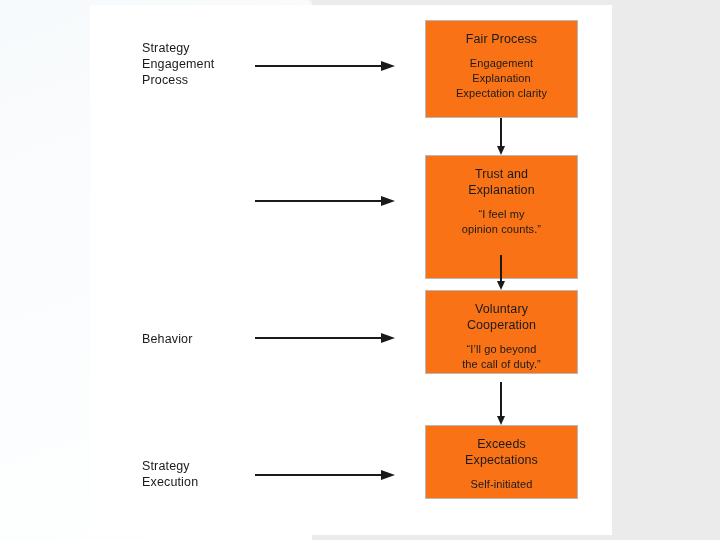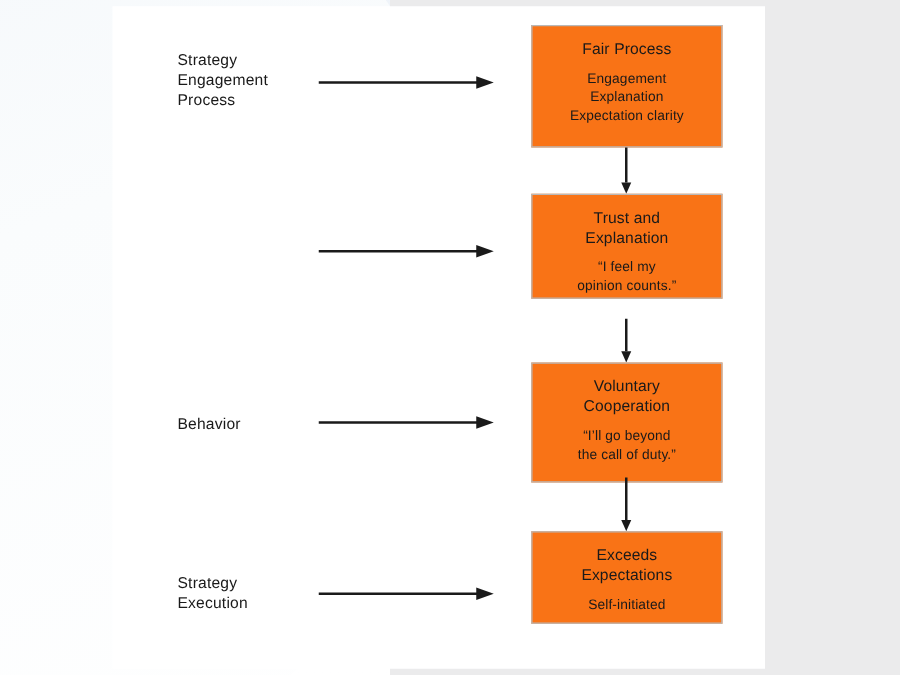--- a/index.html
+++ b/index.html
@@ -195,21 +195,21 @@
 
   <div class="v-arrow" style="top:118px; height:37px;">
     <div class="shaft" style="height:28px;"></div>
     <div class="head" style="top:28px;"></div>
   </div>
 
   <div class="h-arrow" style="top:196px;">
     <div class="shaft"></div>
     <div class="head"></div>
   </div>
-  <div class="flow-box" style="top:155px; height:84px;">
+  <div class="flow-box" style="top:155px; height:124px;">
     <div class="box-title">
       <div>Trust and</div>
       <div>Explanation</div>
     </div>
     <div class="box-body">
       <div>“I feel my</div>
       <div>opinion counts.”</div>
     </div>
   </div>
 
@@ -218,21 +218,21 @@
     <div class="head" style="top:26px;"></div>
   </div>
 
   <div class="stage-label" style="top:331px;">
     <div>Behavior</div>
   </div>
   <div class="h-arrow" style="top:333px;">
     <div class="shaft"></div>
     <div class="head"></div>
   </div>
-  <div class="flow-box" style="top:290px; height:96px;">
+  <div class="flow-box" style="top:290px; height:84px;">
     <div class="box-title">
       <div>Voluntary</div>
       <div>Cooperation</div>
     </div>
     <div class="box-body">
       <div>“I’ll go beyond</div>
       <div>the call of duty.”</div>
     </div>
   </div>
 

